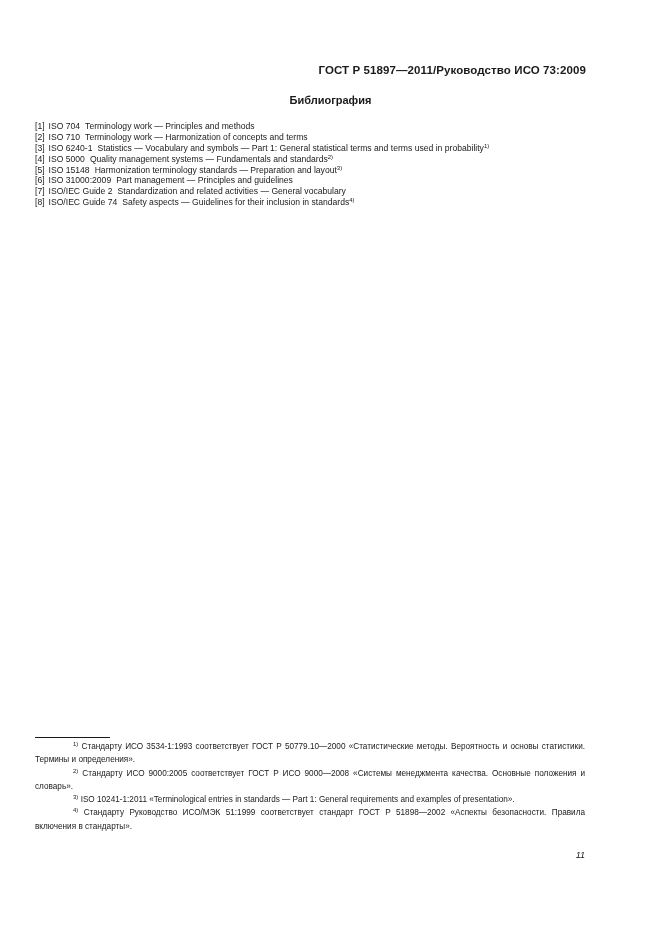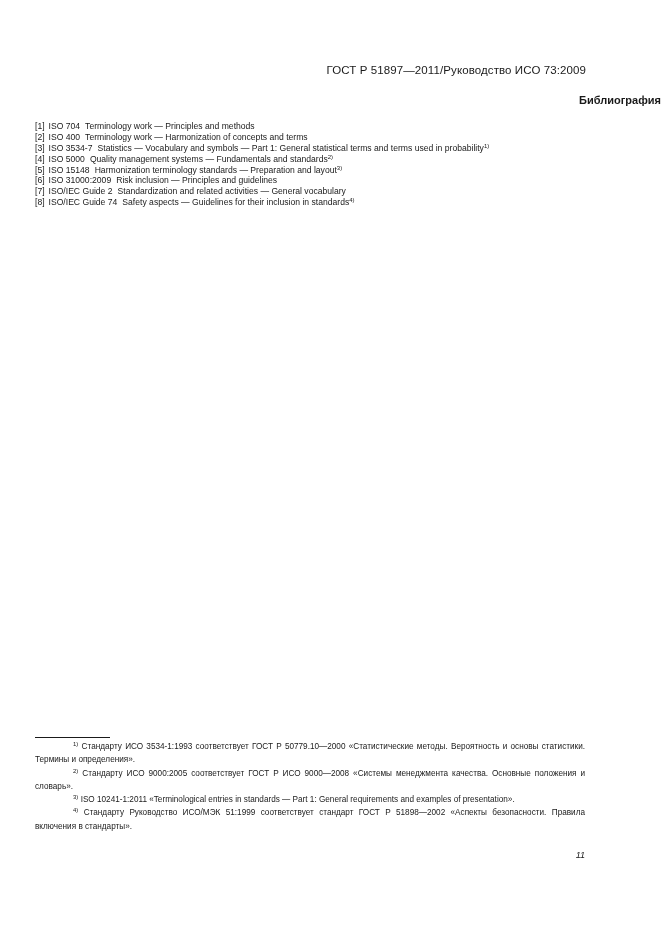--- a/index.html
+++ b/index.html
@@ -13,29 +13,29 @@
       position: relative;
       overflow: hidden;
       font-family: "Liberation Sans", sans-serif;
       color: #1a1a1a;
     }
     .page-header {
       position: absolute;
       top: 64px;
       right: 75px;
       font-size: 11.5px;
-      font-weight: normal;
+      font-weight: bold;
       letter-spacing: 0.1px;
     }
     .section-title {
       position: absolute;
       top: 94px;
       left: 0;
       width: 661px;
-      text-align: right;
+      text-align: center;
       font-size: 11px;
       font-weight: bold;
     }
     .biblio-list {
       position: absolute;
       top: 121px;
       left: 35px;
       width: 600px;
       list-style: none;
       margin: 0;
@@ -88,33 +88,33 @@
 
 <div class="page-header">ГОСТ Р 51897—2011/Руководство ИСО 73:2009</div>
 
 <div class="section-title">Библиография</div>
 
 <ul class="biblio-list">
   <li class="biblio-item">
     <span class="biblio-num">[1]</span><span class="biblio-code">ISO 704</span><span>Terminology work — Principles and methods</span><sup></sup>
   </li>
   <li class="biblio-item">
-    <span class="biblio-num">[2]</span><span class="biblio-code">ISO 400</span><span>Terminology work — Harmonization of concepts and terms</span><sup></sup>
+    <span class="biblio-num">[2]</span><span class="biblio-code">ISO 710</span><span>Terminology work — Harmonization of concepts and terms</span><sup></sup>
   </li>
   <li class="biblio-item">
-    <span class="biblio-num">[3]</span><span class="biblio-code">ISO 3534-7</span><span>Statistics — Vocabulary and symbols — Part 1: General statistical terms and terms used in probability</span><sup>1)</sup>
+    <span class="biblio-num">[3]</span><span class="biblio-code">ISO 6240-1</span><span>Statistics — Vocabulary and symbols — Part 1: General statistical terms and terms used in probability</span><sup>1)</sup>
   </li>
   <li class="biblio-item">
     <span class="biblio-num">[4]</span><span class="biblio-code">ISO 5000</span><span>Quality management systems — Fundamentals and standards</span><sup>2)</sup>
   </li>
   <li class="biblio-item">
     <span class="biblio-num">[5]</span><span class="biblio-code">ISO 15148</span><span>Harmonization terminology standards — Preparation and layout</span><sup>3)</sup>
   </li>
   <li class="biblio-item">
-    <span class="biblio-num">[6]</span><span class="biblio-code">ISO 31000:2009</span><span>Risk inclusion — Principles and guidelines</span><sup></sup>
+    <span class="biblio-num">[6]</span><span class="biblio-code">ISO 31000:2009</span><span>Part management — Principles and guidelines</span><sup></sup>
   </li>
   <li class="biblio-item">
     <span class="biblio-num">[7]</span><span class="biblio-code">ISO/IEC Guide 2</span><span>Standardization and related activities — General vocabulary</span><sup></sup>
   </li>
   <li class="biblio-item">
     <span class="biblio-num">[8]</span><span class="biblio-code">ISO/IEC Guide 74</span><span>Safety aspects — Guidelines for their inclusion in standards</span><sup>4)</sup>
   </li>
 </ul>
 
 <div class="footnote-rule"></div>

